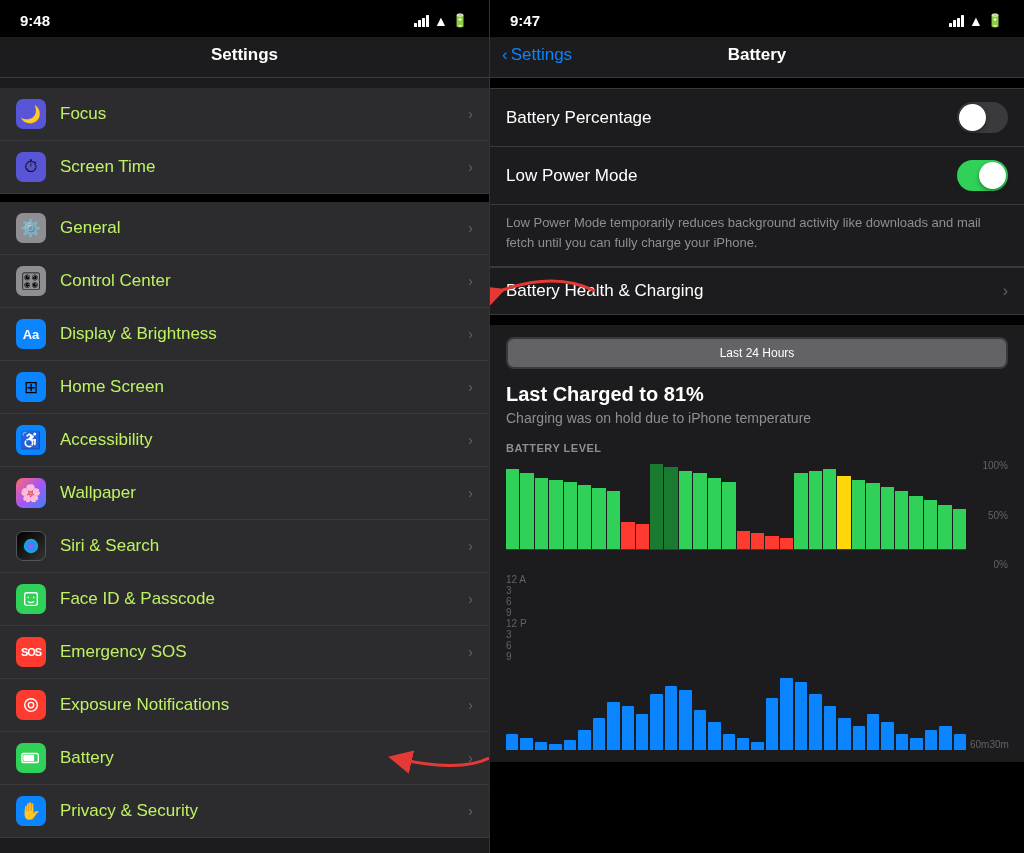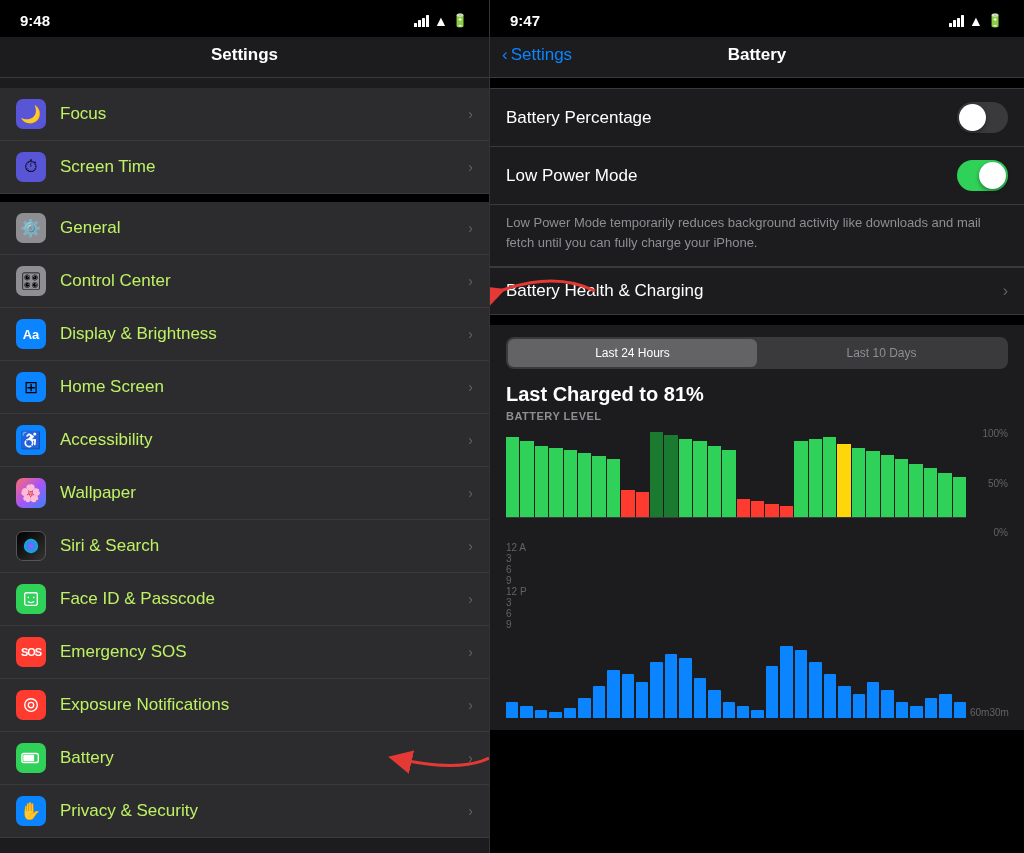--- a/index.html
+++ b/index.html
@@ -616,26 +616,24 @@
         <path d="M20,30 Q60,10 115,30" stroke="#e53935" stroke-width="3" fill="none" marker-end="url(#arrowR)"></path>
       </svg>
     </div>
 
     <div class="chart-section" style="margin-top:10px;padding-bottom:8px;">
 
       <div class="tab-bar">
         <div class="tab-btn active">
           <span>Last 24 Hours</span>
         </div>
-        <div class="tab-btn inactive">
-          <span>Last 10 Days</span>
-        </div>
       </div>
 
       <div class="charged-title">Last Charged to 81%</div>
+      <div class="charged-subtitle">Charging was on hold due to iPhone temperature</div>
 
       <div class="chart-label">BATTERY LEVEL</div>
       <div class="battery-chart-container">
         <div class="battery-bars-area">
 
           <div class="bar-green" style="height:90%"></div>
           <div class="bar-green" style="height:85%"></div>
           <div class="bar-green" style="height:80%"></div>
           <div class="bar-green" style="height:78%"></div>
           <div class="bar-green" style="height:75%"></div>

